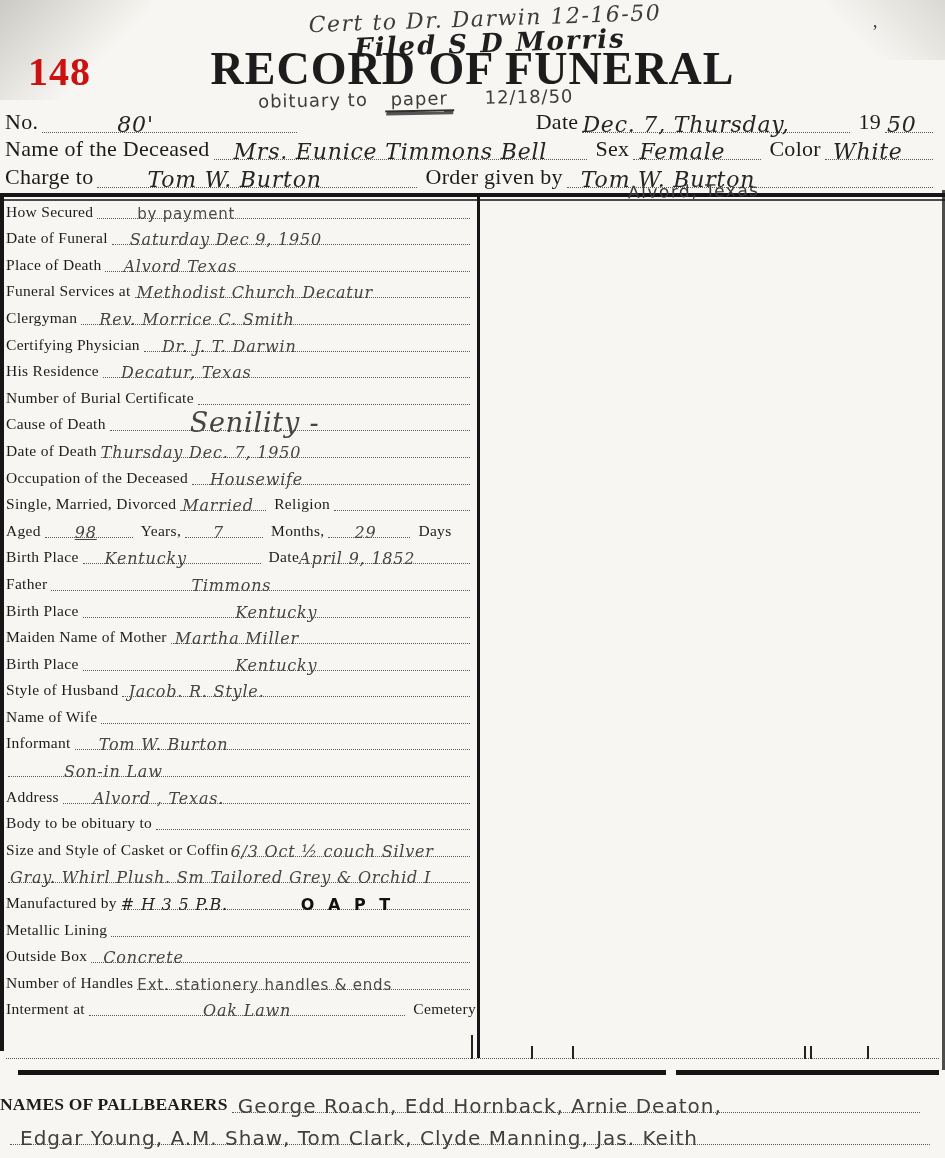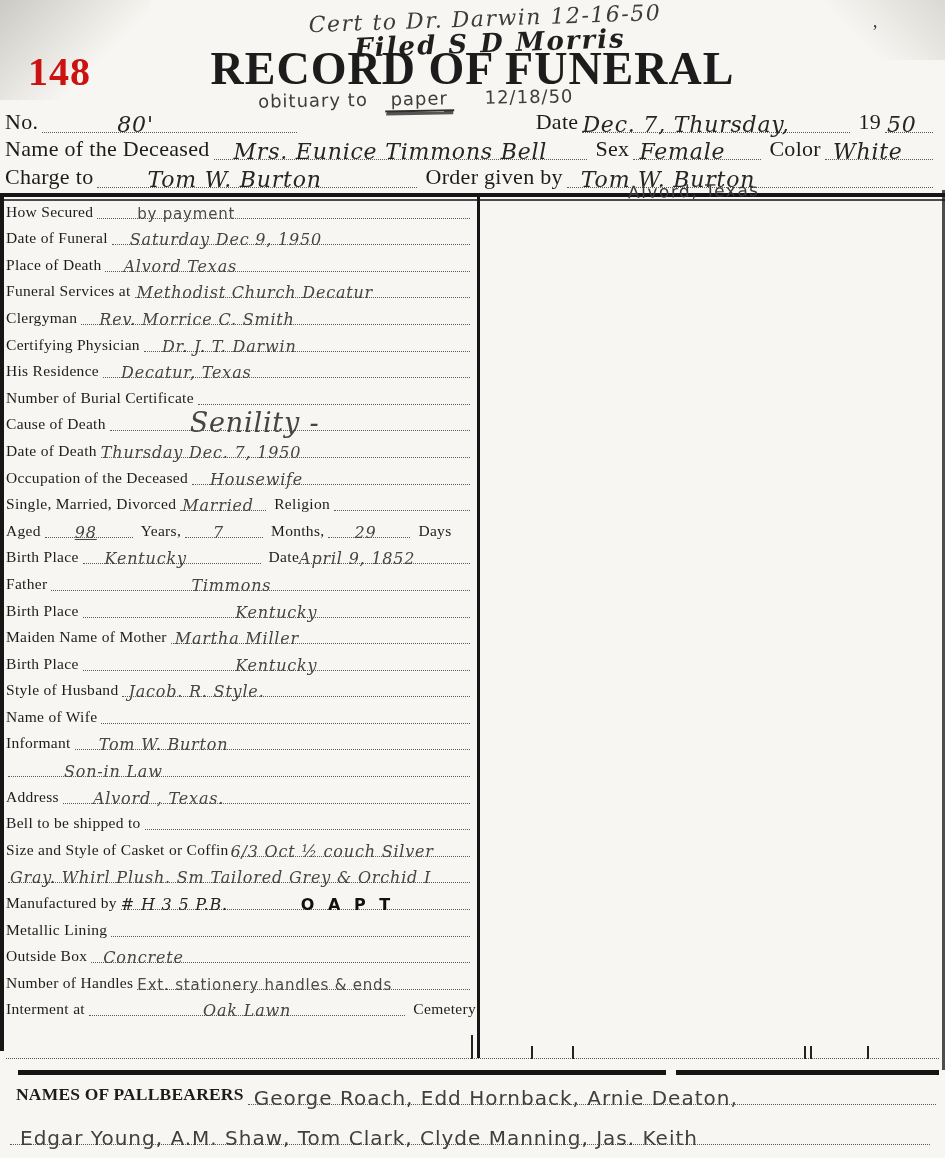--- a/index.html
+++ b/index.html
@@ -61,22 +61,22 @@
              font-family:"DejaVu Sans",sans-serif;font-size:17px;color:#3a3a3a;
              letter-spacing:1.5px;transform:rotate(-1deg);}
 
   
   #ticksrow{position:absolute;left:6px;top:1042px;width:933px;height:16px;
             border-bottom:1.6px dotted #555;}
   .tick{position:absolute;bottom:-1px;width:2px;height:13px;background:#222;}
   .tick.tall{height:24px;}
 
   
-  #pb1{position:absolute;left:16px;top:1084px;width:928px;height:34px;
-       display:flex;}
+  #pb1{position:absolute;left:0;top:1084px;width:928px;height:34px;
+       display:flex;align-items:flex-end;}
   #pb1 .lbl{font-size:17.5px;font-weight:bold;letter-spacing:.2px;}
   #pb2{position:absolute;left:8px;top:1120px;width:930px;height:30px;display:flex;align-items:flex-end;}
   .pbval{font-family:"DejaVu Sans",sans-serif;font-size:20px;color:#3f3f3f;
          letter-spacing:1px;font-style:normal;}
 </style>
 </head>
 <body>
 
 <div id="paper">
   <div class="shade-tl"></div>
@@ -313,21 +313,21 @@
     </div>
 
     <div class="frow">
       <span class="lbl">Address</span>
       <span class="fill">
         <span class="val hw" style="left:30px;">Alvord ,  Texas.</span>
       </span>
     </div>
 
     <div class="frow">
-      <span class="lbl">Bell to be shipped to</span>
+      <span class="lbl">Body to be obituary to</span>
       <span class="fill">
         <span class="val hw"></span>
       </span>
     </div>
 
     <div class="frow">
       <span class="lbl">Size and Style of Casket or Coffin</span>
       <span class="fill">
         <span class="val hw" style="left:-2px;font-size:16px;">6/3 Oct ½ couch Silver</span>
       </span>

